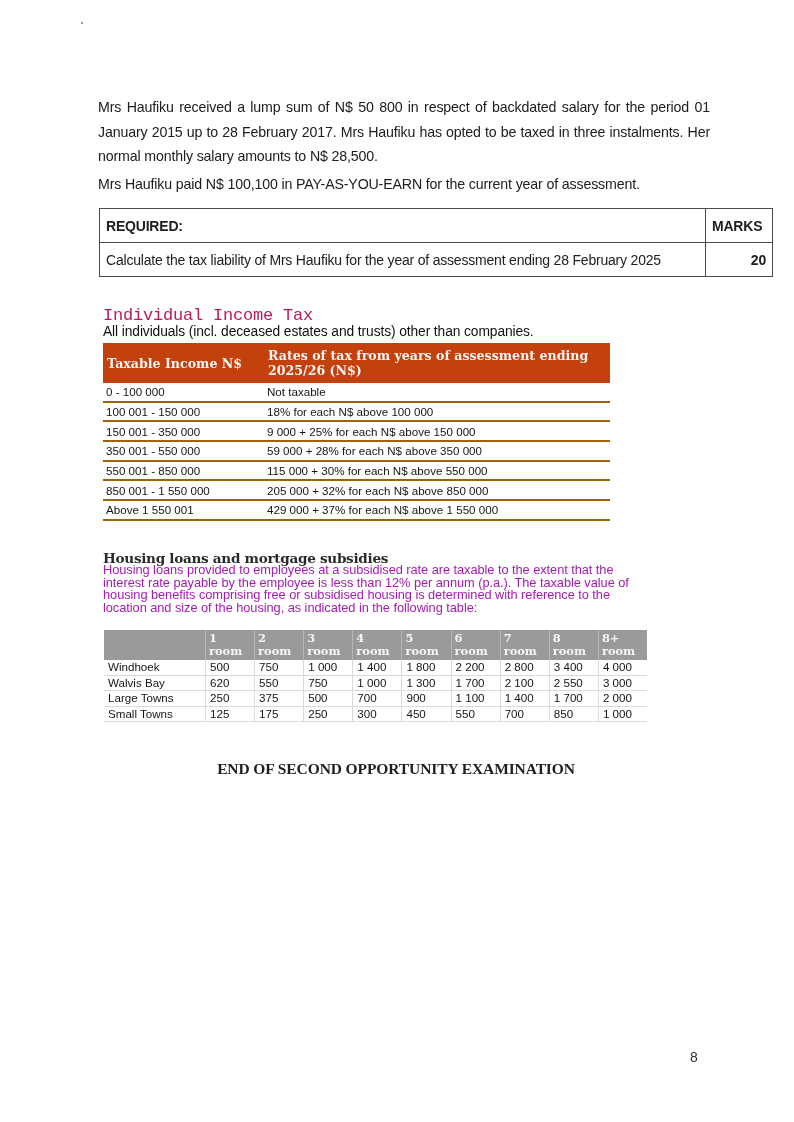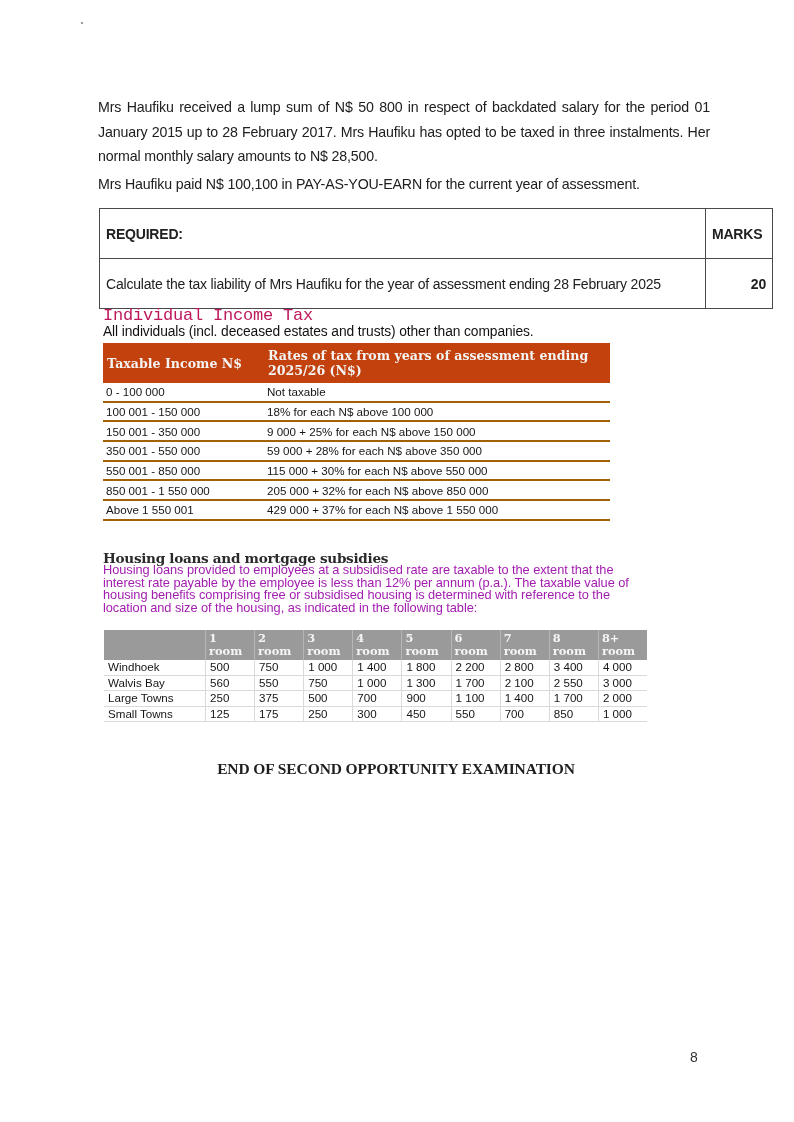--- a/index.html
+++ b/index.html
@@ -6,21 +6,21 @@
     body { width: 794px; height: 1122px; position: relative; overflow: hidden; color: #1c1c1c; }
     .page { position: absolute; left: 0; top: 0; width: 794px; height: 1122px; }
 
     .speck { position: absolute; left: 81px; top: 22px; width: 2px; height: 2px; background: #777; border-radius: 1px; }
 
     .para { position: absolute; left: 98px; width: 612px; font-family: "Liberation Sans", sans-serif; font-size: 14.2px; line-height: 24.5px; color: #202020; text-align: justify; text-align-last: left; letter-spacing: -0.15px; }
     .para1 { top: 95px; }
     .para2 { top: 172px; }
 
     .req-table { position: absolute; left: 99px; top: 208px; width: 674px; border-collapse: collapse; font-family: "Liberation Sans", sans-serif; font-size: 14px; color: #202020; }
-    .req-table td { border: 1px solid #4a4a4a; padding: 8px 6px; height: 33px; vertical-align: middle; letter-spacing: -0.2px; margin-left: 24px; }
+    .req-table td { border: 1px solid #4a4a4a; padding: 0 6px; height: 33px; vertical-align: middle; letter-spacing: -0.2px; margin-left: 24px; }
     .req-table .req-head td { font-weight: bold; }
     .req-table .marks-col { width: 54px; text-align: left; }
     .req-table .marks-val { text-align: right; font-weight: bold; }
 
     .tax-title { position: absolute; left: 103px; top: 306px; font-family: Liberation Mono, monospace; font-size: 17px; color: #be185d; letter-spacing: -0.2px; }
     .tax-sub { position: absolute; left: 103px; top: 324px; font-family: "Liberation Sans", sans-serif; font-size: 13.8px; color: #111; letter-spacing: -0.1px; }
 
     .tax-table { position: absolute; left: 103px; top: 343px; width: 507px; border-collapse: collapse; font-family: "Liberation Sans", sans-serif; font-size: 11.6px; color: #151515; }
     .tax-table thead th { background: #c2410c; color: #f4f4f4; font-family: "DejaVu Serif", serif; font-weight: bold; font-size: 12.6px; text-align: left; padding: 3px 4px; line-height: 15px; vertical-align: middle; height: 34px; }
     .tax-table thead th.col1 { width: 152px; }
@@ -158,21 +158,21 @@
           <td>1 000</td>
           <td>1 400</td>
           <td>1 800</td>
           <td>2 200</td>
           <td>2 800</td>
           <td>3 400</td>
           <td>4 000</td>
         </tr>
         <tr>
           <td class="loc">Walvis Bay</td>
-          <td>560</td>
+          <td>620</td>
           <td>550</td>
           <td>750</td>
           <td>1 000</td>
           <td>1 300</td>
           <td>1 700</td>
           <td>2 100</td>
           <td>2 550</td>
           <td>3 000</td>
         </tr>
         <tr>

